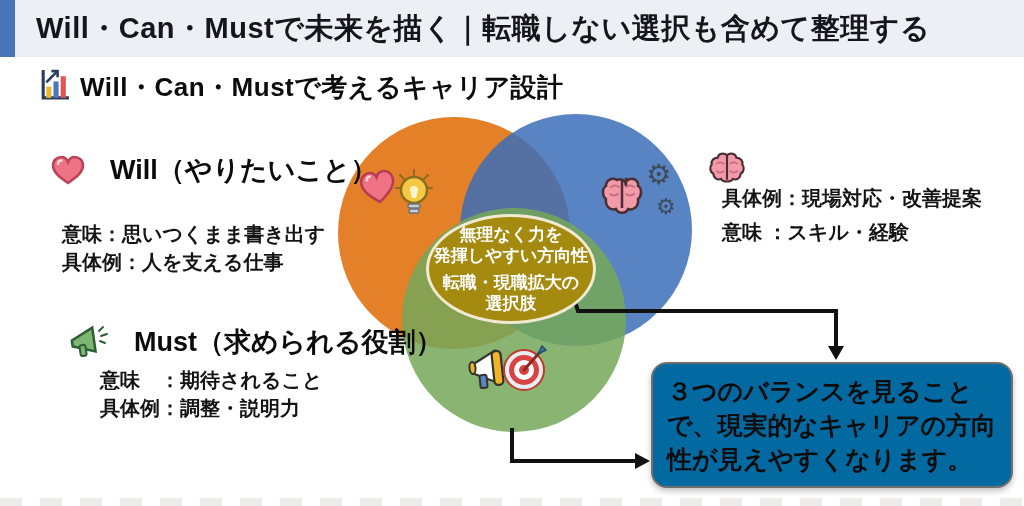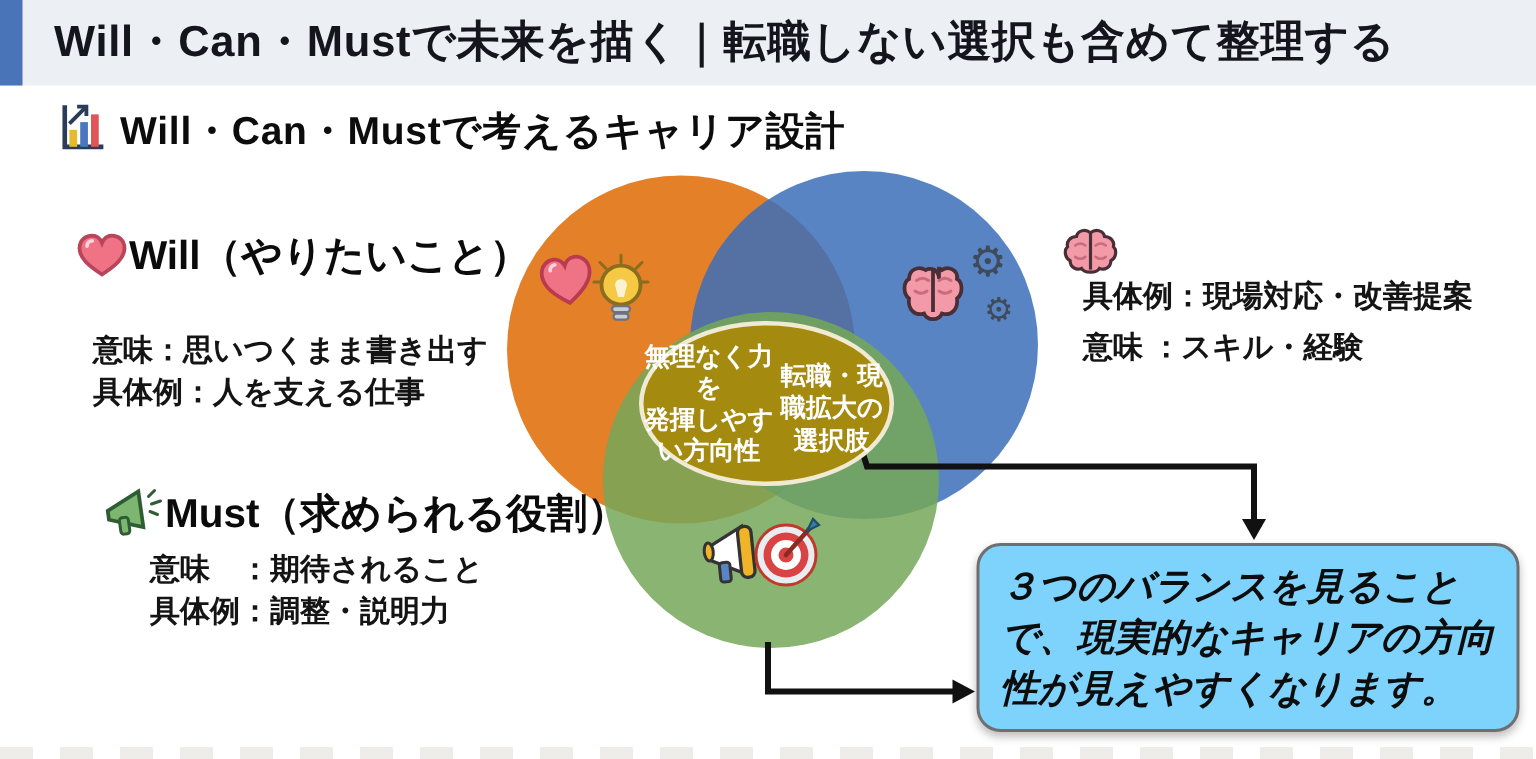--- a/index.html
+++ b/index.html
@@ -22,43 +22,43 @@
   }
   
   .circle{position:absolute;border-radius:50%;}
   .c-will{left:338px;top:117px;width:232px;height:232px;background:#e2791c;opacity:0.95;}
   .c-can{left:460px;top:114px;width:232px;height:232px;background:#3c6fba;opacity:0.85;}
   .c-must{left:402px;top:208px;width:224px;height:224px;background:#76a758;opacity:0.85;}
   
   .badge{
     position:absolute;left:426px;top:214px;width:170px;height:110px;border-radius:50%;
     background:#a58a10;border:3px solid #f0ead2;box-sizing:border-box;
-    display:flex;flex-direction:row;align-items:center;justify-content:center;
+    display:flex;flex-direction:column;align-items:center;justify-content:center;
     color:#ffffff;text-align:center;z-index:5;
   }
   .badge-line{font-size:17px;font-weight:bold;line-height:1.25;white-space:pre-line;}
   .badge-line + .badge-line{margin-top:6px;}
   
   .label-block{position:absolute;}
-  .label-head{display:flex;align-items:center;gap:0;}
+  .label-head{display:flex;align-items:center;gap:24px;}
   .label-title{font-size:27px;font-weight:bold;color:#0b0b0b;white-space:nowrap;}
   .label-sub{font-size:20px;font-weight:bold;color:#141414;line-height:28px;white-space:pre-line;margin-top:6px;}
   .lb-will{left:50px;top:152px;}
   .lb-will .label-sub{margin-left:12px;margin-top:32px;}
   .lb-can{left:708px;top:150px;}
   .lb-can .label-sub{margin-left:14px;}
   .lb-must{left:68px;top:324px;}
   .lb-must .label-sub{margin-left:32px;}
   .mini-icon{flex:0 0 auto;}
   
   .callout{
     position:absolute;left:651px;top:362px;width:362px;height:126px;box-sizing:border-box;
-    background:#7dd3fc;border:2px solid #6f6f6f;border-radius:16px;
+    background:#0369a1;border:2px solid #6f6f6f;border-radius:16px;
     box-shadow:0 3px 6px rgba(0,0,0,0.25);
-    padding:10px 14px;z-index:6;font-style:italic;
+    padding:10px 14px;z-index:6;
   }
   .callout-text{font-size:25px;font-weight:bold;color:#0d0d0d;line-height:1.36;white-space:pre-line;}
   
   .arrows{position:absolute;left:0;top:0;width:1024px;height:506px;z-index:4;pointer-events:none;}
   
   .icon-cluster{position:absolute;z-index:3;}
   
   .bottom-strip{
     position:absolute;left:0;top:498px;width:1024px;height:8px;opacity:0.5;
     background:repeating-linear-gradient(90deg,#dddad4 0 22px,#ffffff 22px 40px);

